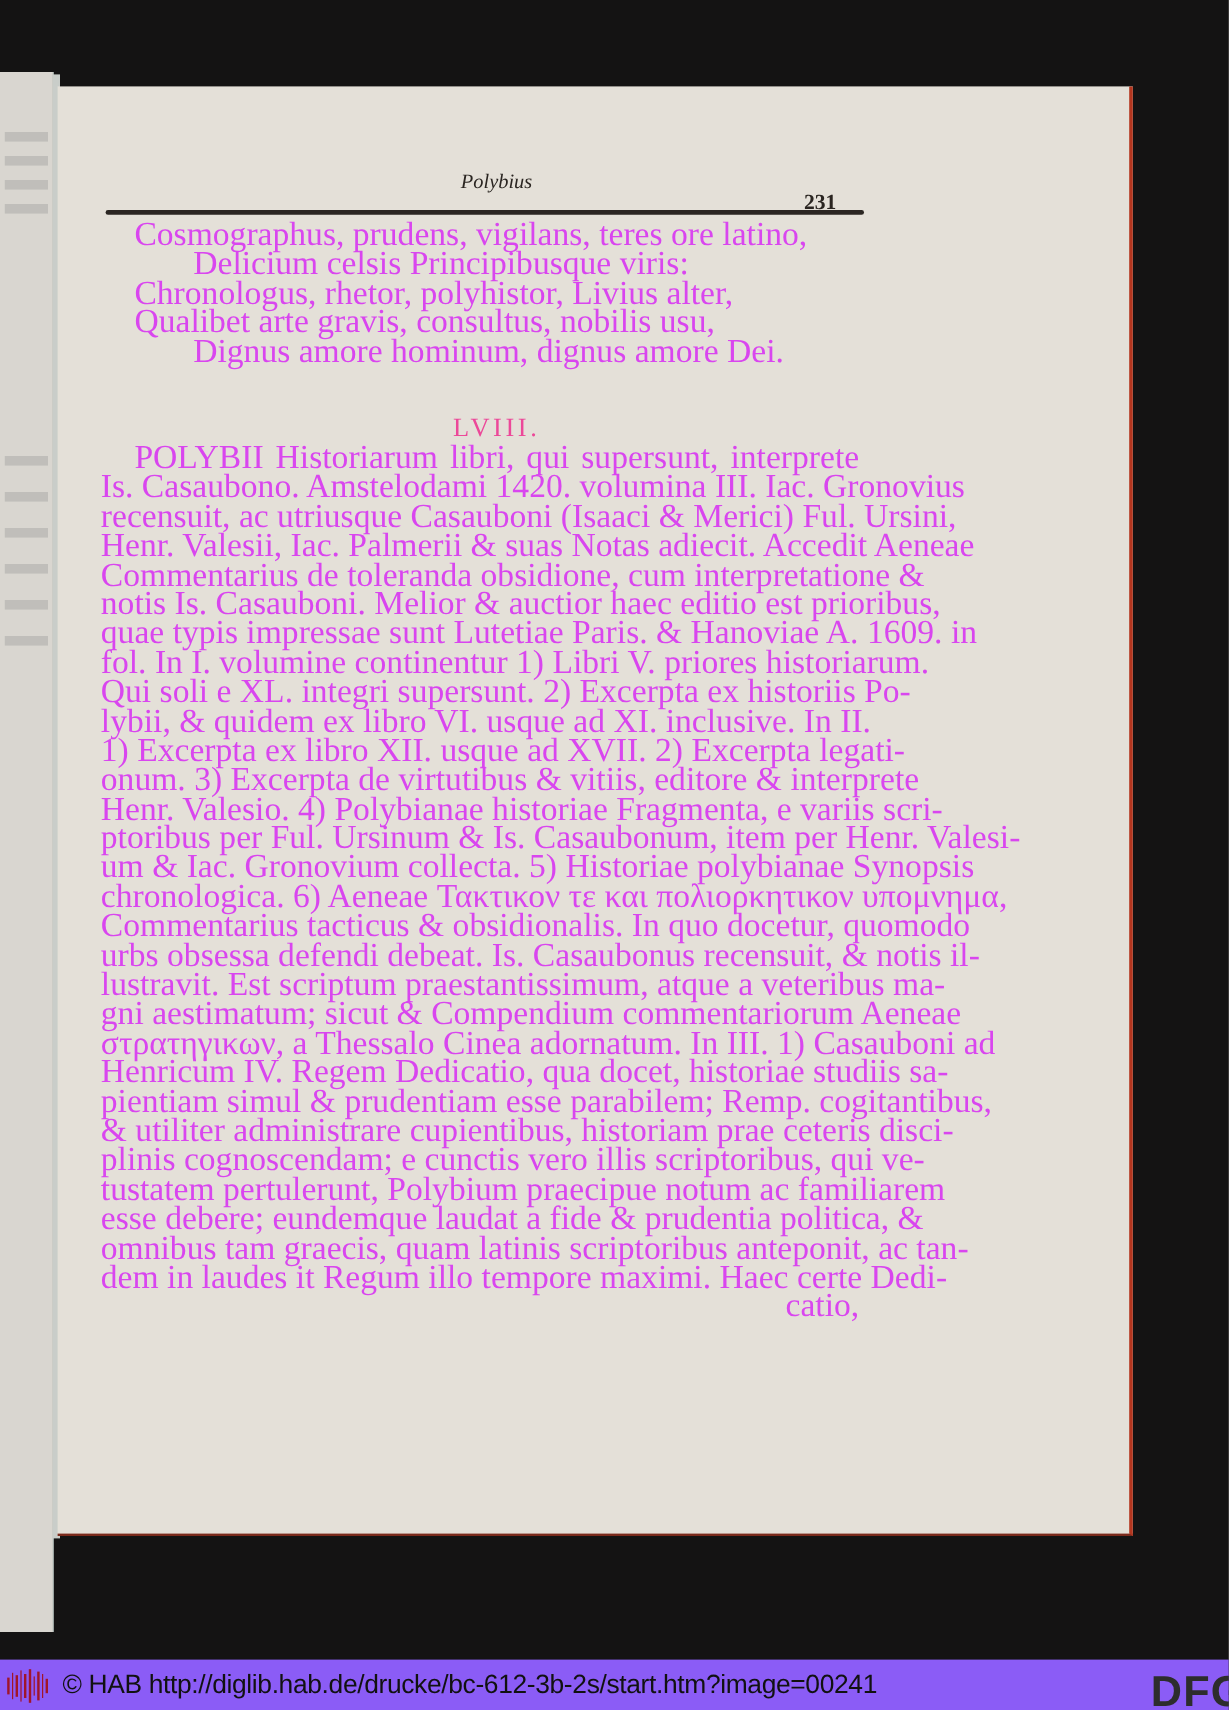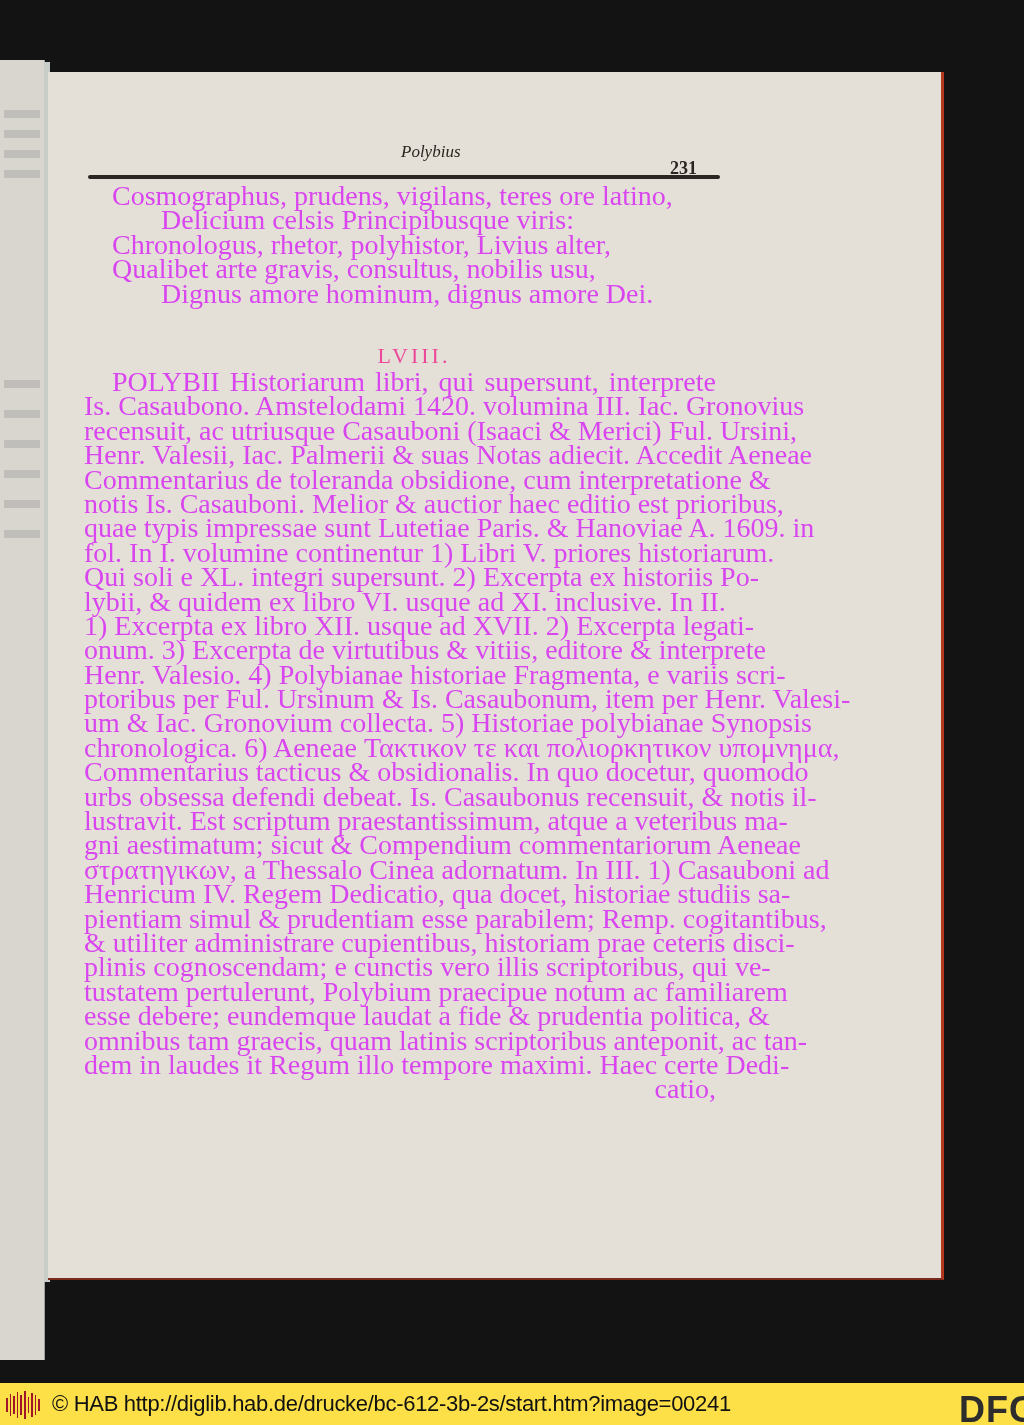--- a/index.html
+++ b/index.html
@@ -25,21 +25,21 @@
     position: absolute; left: 48px; top: 72px; width: 896px; height: 1208px;
     background: #e4e0d8;
     border-right: 3px solid #b3361f;
     border-bottom: 2px solid #7a2a1c;
     box-sizing: border-box;
   }
   .running-head {
     position: absolute; left: 88px; top: 142px; width: 650px; height: 26px;
   }
   .running-title {
-    position: absolute; left: 313px; top: 0; font-style: italic; font-size: 17px; color: #2a2521;
+    position: absolute; left: 296px; top: 0; font-style: italic; font-size: 17px; color: #2a2521;
     font-family: "Liberation Serif", serif;
   }
   .page-number {
     position: absolute; left: 582px; top: 16px; font-size: 18px; color: #2a2521; font-weight: bold;
     font-family: "Liberation Serif", serif;
   }
   .head-rule {
     position: absolute; left: 88px; top: 175px; width: 632px; height: 4px;
     background: #2b2622; border-radius: 2px;
   }
@@ -56,21 +56,21 @@
     position: absolute; left: 88px; top: 343px; width: 632px;
     text-align: center; font-family: "Liberation Serif", serif;
     font-size: 22px; letter-spacing: 3px; color: #ec4899; padding-left: 20px; box-sizing: border-box;
   }
   .body { top: 370px; }
   .body .line { text-align: justify; text-align-last: justify; white-space: nowrap; height: 24.4px; overflow: visible; }
   .body .line.first { padding-left: 28px; }
   .body .line.last { text-align: right; text-align-last: right; }
   .footer {
     position: absolute; left: 0; top: 1383px; width: 1024px; height: 42px;
-    background: #fde047;
+    background: #8b5cf6;
   }
   .hab-logo {
     position: absolute; left: 6px; top: 8px; width: 34px; height: 28px;
     display: flex; gap: 2px; align-items: center;
   }
   .hab-logo i { display: block; width: 2px; background: #a0152a; }
   .footer-text {
     position: absolute; left: 52px; top: 8px;
     font-family: "Liberation Sans", sans-serif; font-size: 22px; color: #111;
     letter-spacing: -0.3px;

